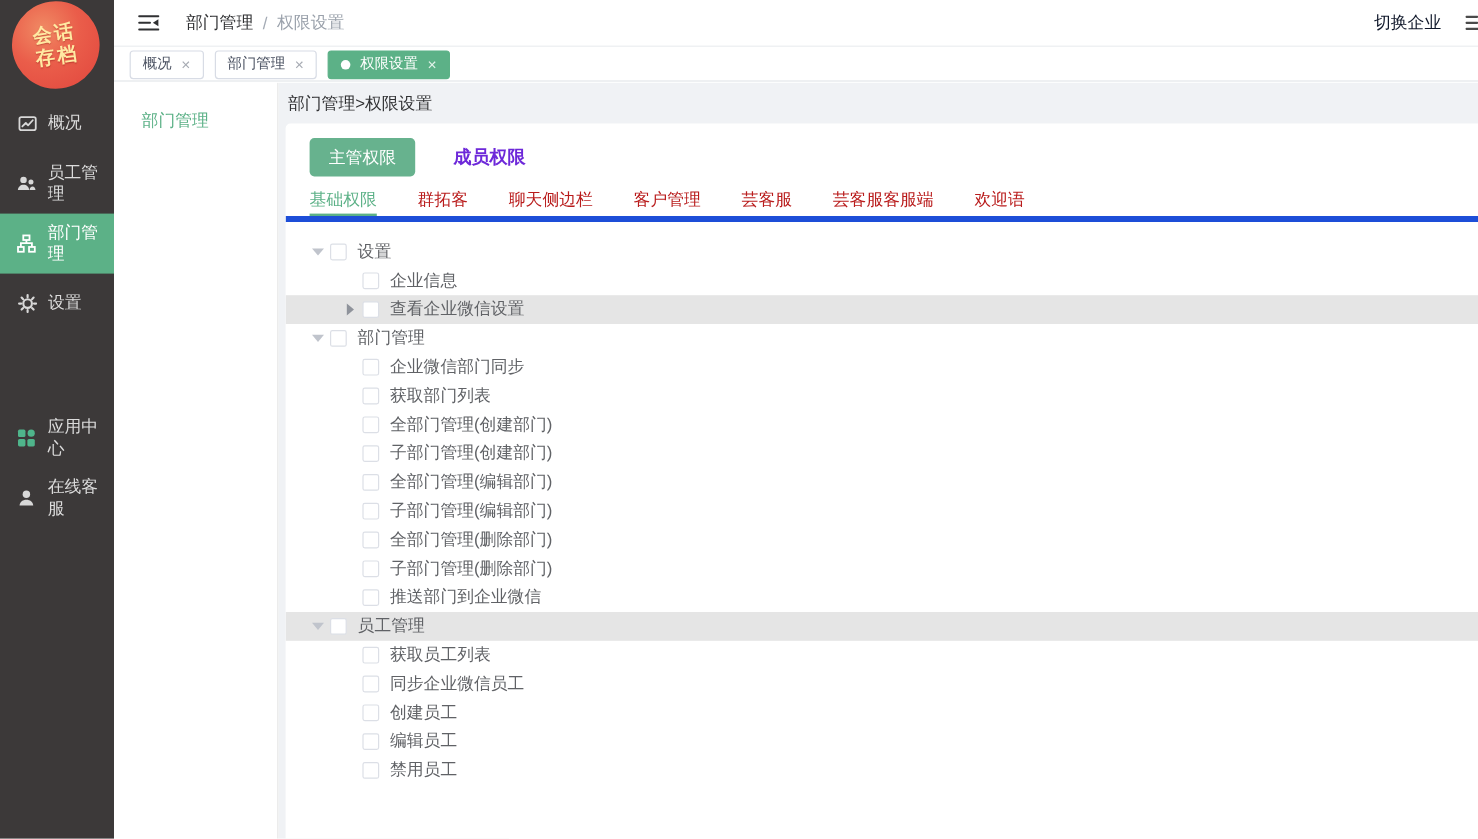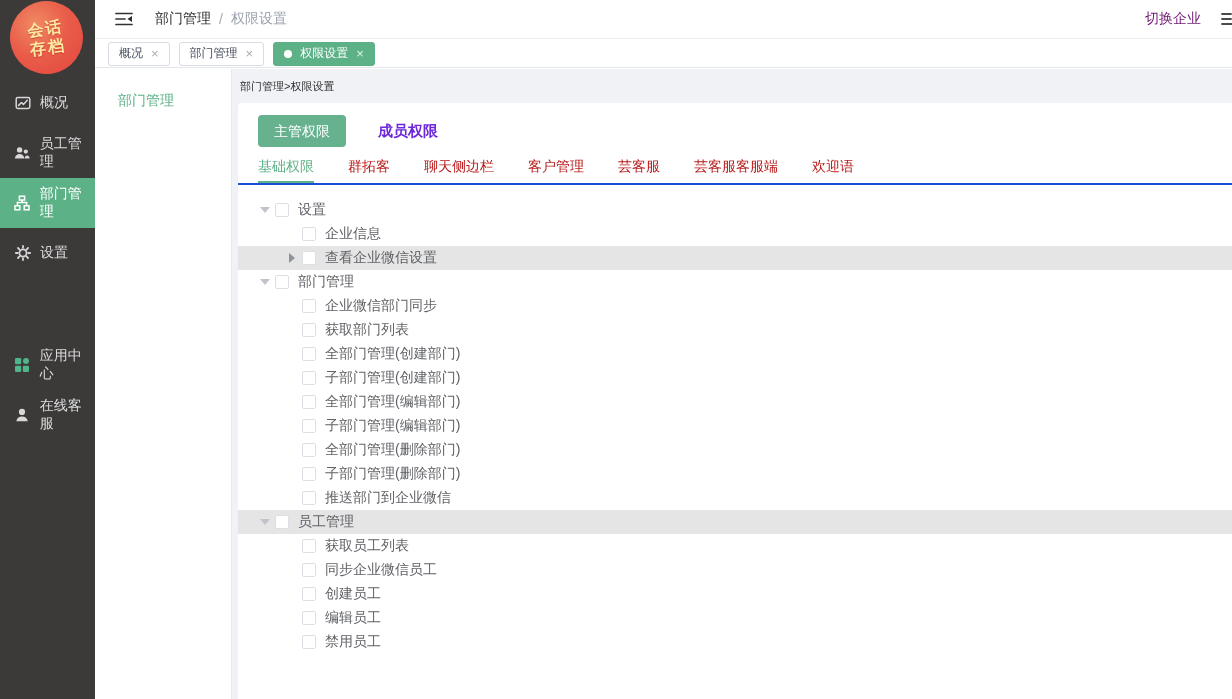--- a/index.html
+++ b/index.html
@@ -26,41 +26,41 @@
   .nav-item .ic.green { color:#4fb58b; }
   .nav-item svg { width:16px; height:16px; display:block; }
   .nav-gap { height:62px; }
   
   .topbar { position:absolute; left:95px; top:0; right:0; height:39px; background:#fff; border-bottom:1px solid #ebeef1; display:flex; align-items:center; z-index:5; }
   .fold { margin-left:20px; cursor:pointer; display:flex; }
   .crumbs { margin-left:22px; font-size:14px; color:#303133; display:flex; gap:8px; align-items:center; }
   .crumbs .sep { color:#a3aab4; }
   .crumbs .dim { color:#9aa1ab; }
   .topbar-right { margin-left:auto; display:flex; align-items:center; }
-  .switch-company { color:#701a75; font-size:14px; cursor:pointer; margin-right:20px; }
+  .switch-company { color:#0f172a; font-size:14px; cursor:pointer; margin-right:20px; }
   .clipped-ic { width:11px; height:18px; overflow:hidden; position:relative; cursor:pointer; }
   .clipped-ic svg { position:absolute; left:0; top:1px; }
   
   .tabsbar { position:absolute; left:95px; top:40px; right:0; height:28px; background:#fff; border-bottom:1px solid #e3e6ea; display:flex; align-items:center; padding-left:13px; gap:9px; z-index:4; }
   .tab-pill { height:24px; border:1px solid #d8dce5; background:#fff; color:#495060; font-size:12px; padding:0 10px; border-radius:3px; display:flex; align-items:center; gap:8px; cursor:pointer; }
   .tab-pill .dot { width:8px; height:8px; border-radius:50%; background:#fff; }
   .tab-pill .x { color:#a7abb3; font-size:13px; line-height:1; }
   .tab-pill.active { background:#5cb187; border-color:#5cb187; color:#fff; }
   .tab-pill.active .x { color:#e4f3eb; }
   
   .subsidebar { position:absolute; left:95px; top:69px; width:137px; bottom:0; background:#fff; border-right:1px solid #e8e8e8; z-index:3; }
   .subsidebar-title { padding:23px 0 0 23px; color:#5cb187; font-size:14px; cursor:pointer; }
   
   .content { position:absolute; left:232px; top:69px; right:0; bottom:0; background:#f0f2f5; }
-  .content-crumb { height:34px; line-height:34px; padding-left:8px; font-size:11px; color:#303133; }
+  .content-crumb { height:34px; line-height:34px; padding-left:8px; font-size:14px; color:#303133; }
   .card { position:absolute; left:6px; top:34px; right:0; bottom:0; background:#fff; border-radius:4px 0 0 0; overflow:hidden; }
   .role-row { padding:11px 16px 0 20px; display:flex; align-items:center; gap:32px; height:45px; }
   .role-btn { font-size:15px; color:#6d28d9; font-weight:600; cursor:pointer; }
   .role-btn.active { background:#67b28e; color:#fff; font-weight:400; font-size:14px; padding:0 16px; height:32px; line-height:32px; border-radius:4px; }
-  .perm-tabs { margin-top:10px; padding-left:20px; display:flex; gap:34px; border-bottom:2px solid #1d4ed8; height:27px; }
+  .perm-tabs { margin-top:10px; padding-left:20px; display:flex; gap:34px; border-bottom:5px solid #1d4ed8; height:27px; }
   .perm-tab { font-size:14px; color:#b91c1c; font-weight:500; cursor:pointer; position:relative; white-space:nowrap; }
   .perm-tab.active { color:#5cb187; }
   .perm-tab.active::after { content:""; position:absolute; left:0; right:0; bottom:0; height:2px; background:#5cb187; }
   
   .tree { padding-top:13px; }
   .trow { height:24px; display:flex; align-items:center; padding-left:17px; cursor:pointer; }
   .trow.lvl2 { padding-left:44px; }
   .trow.hl { background:#e5e5e5; }
   .caret { width:20px; height:14px; display:flex; align-items:center; justify-content:center; flex:none; }
   .caret i { display:block; width:0; height:0; }

